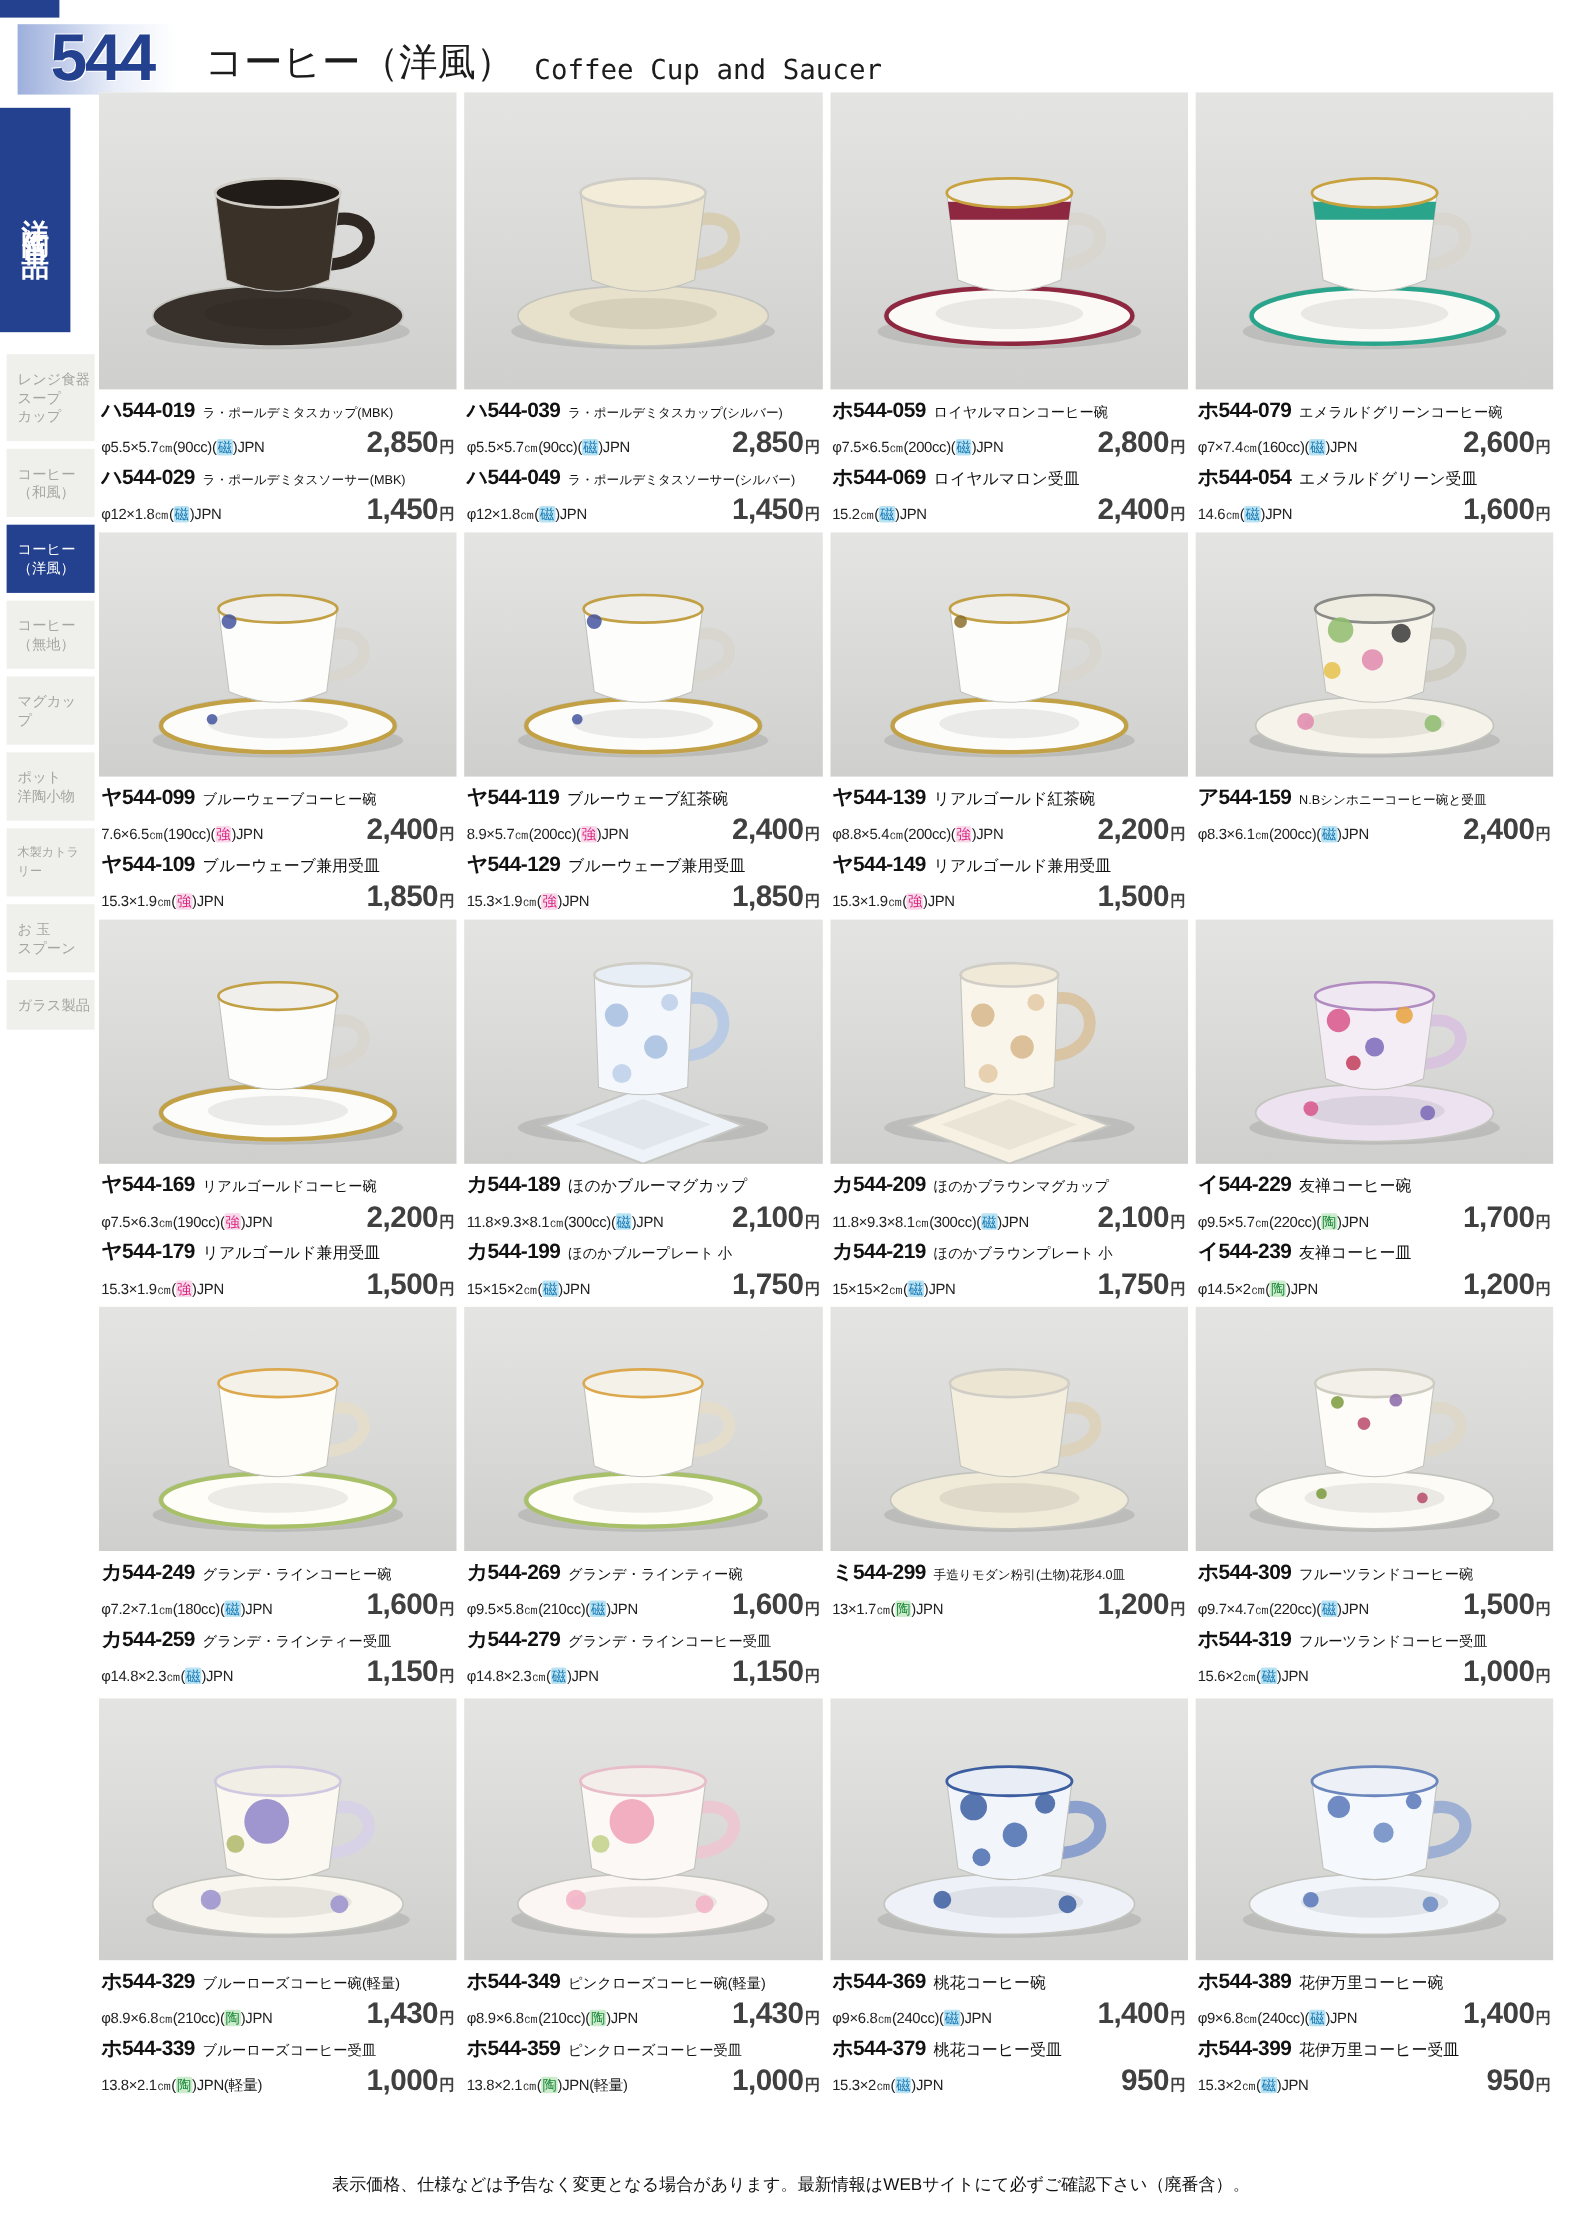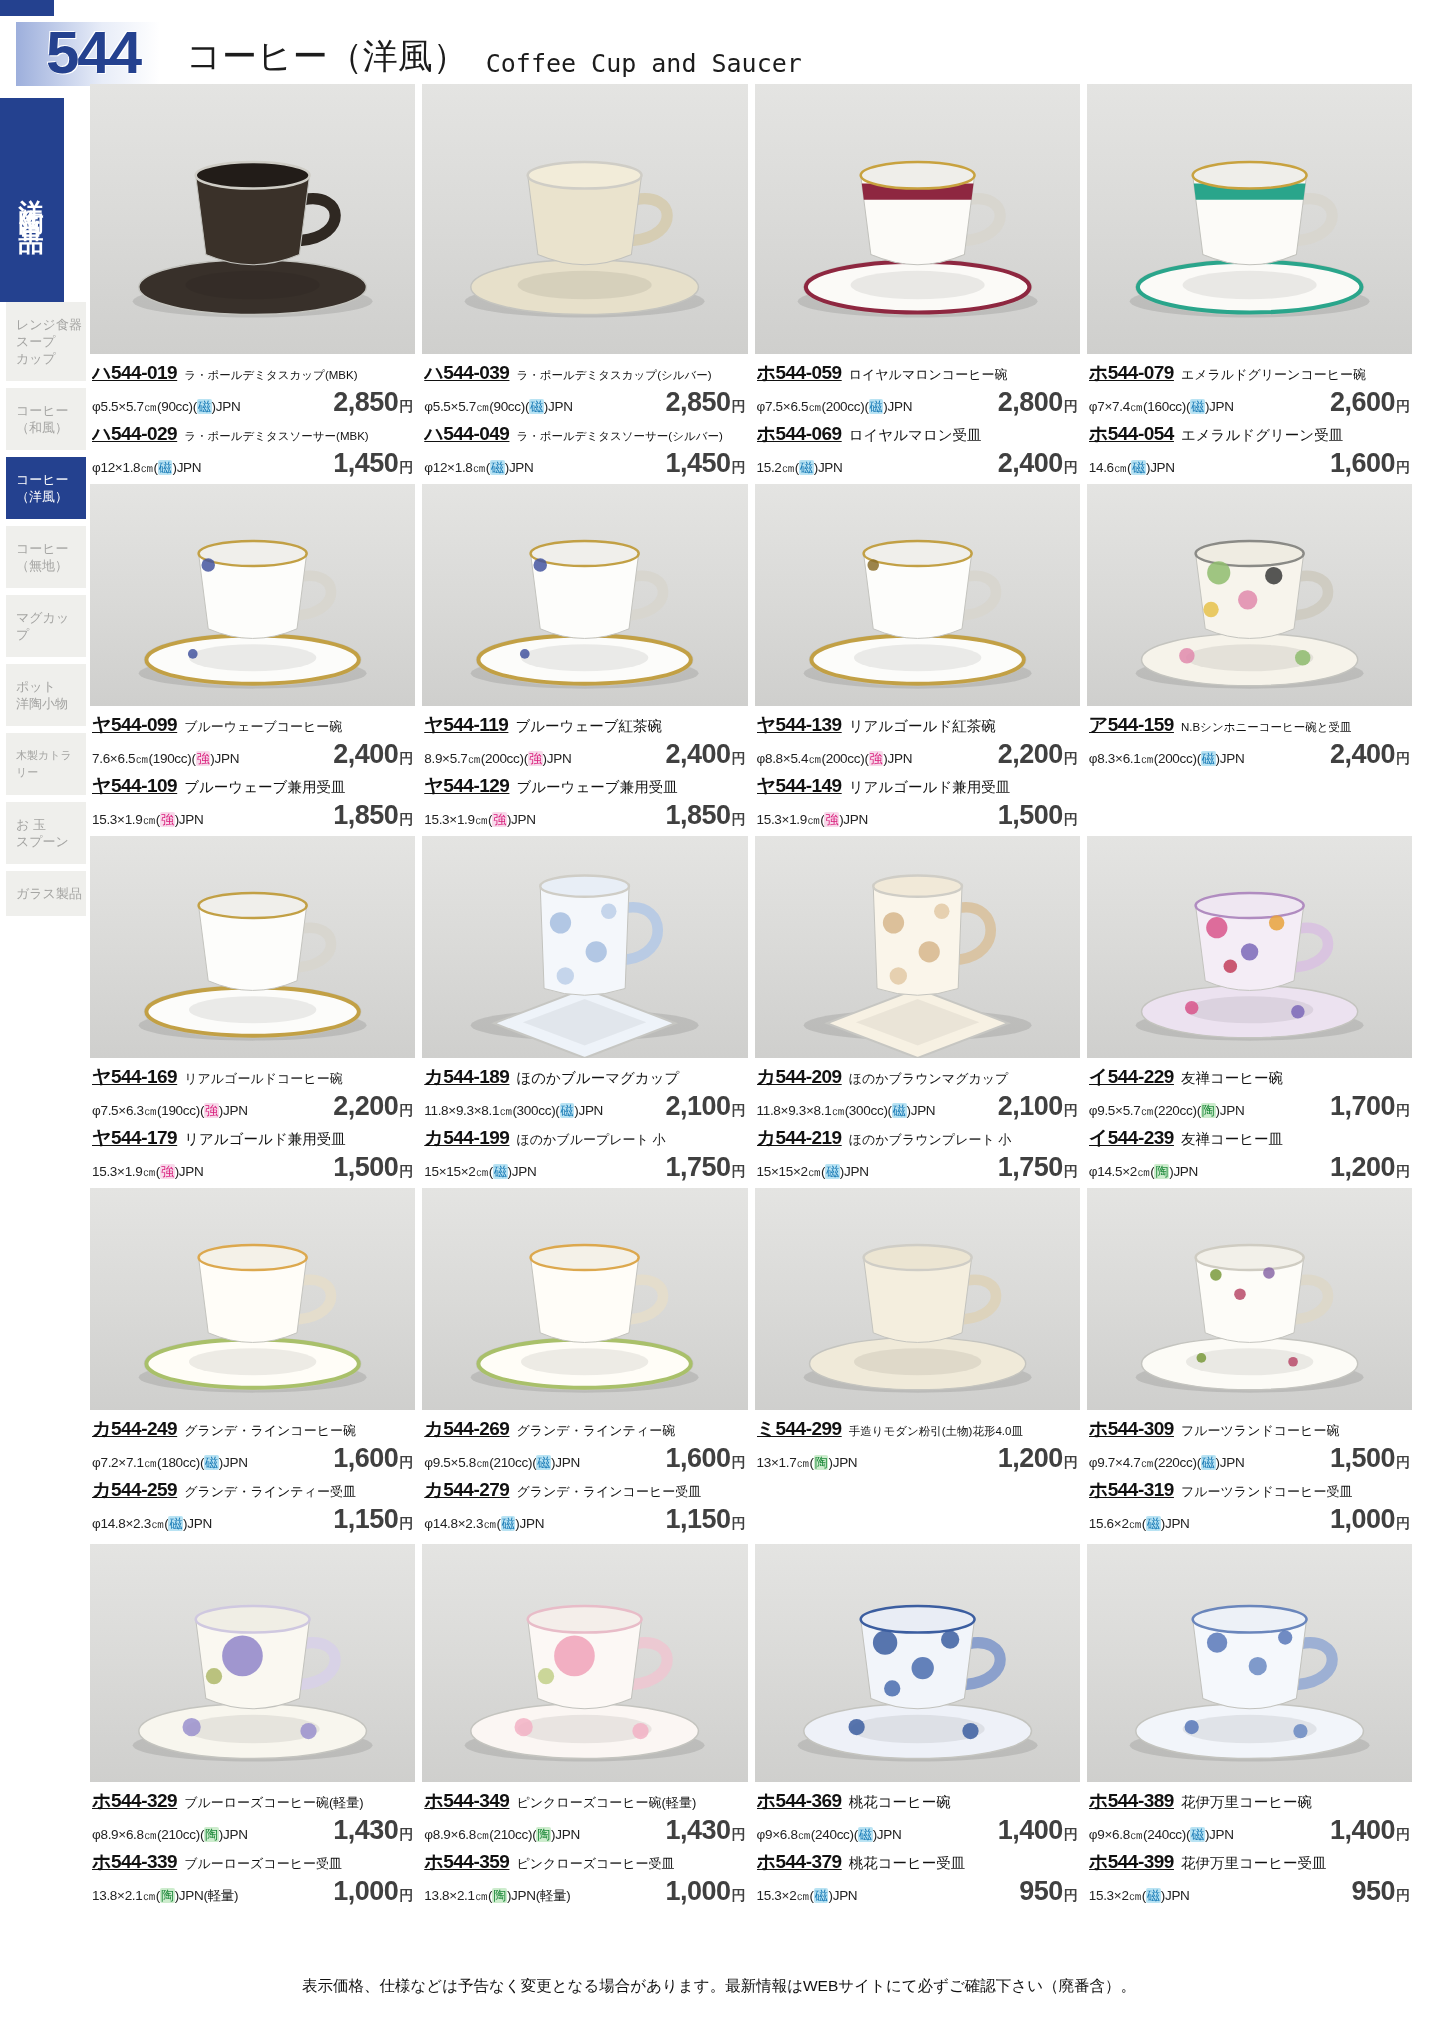--- a/index.html
+++ b/index.html
@@ -19,21 +19,21 @@
   }
   .title-jp{font-size:35px;color:#1c1c1c;margin:0 18px 6px 26px;font-weight:500;}
   .title-en{font-size:25px;color:#1c1c1c;margin-bottom:8px;font-family:"DejaVu Sans Mono","Liberation Mono",monospace;}
   
   .side-tab{
     position:absolute;left:0;top:98px;width:64px;height:204px;background:#24418f;
     color:#ffffff;writing-mode:vertical-rl;text-orientation:upright;
     font-size:25px;font-weight:bold;letter-spacing:10px;
     display:flex;align-items:center;justify-content:center;
   }
-  .side-items{position:absolute;left:6px;top:302px;width:80px;display:flex;flex-direction:column;gap:7px;}
+  .side-items{position:absolute;left:6px;top:322px;width:80px;display:flex;flex-direction:column;gap:7px;}
   .side-item{
     background:#efefec;color:#a5a5a3;font-size:13px;line-height:17px;
     padding:14px 4px 14px 10px;letter-spacing:0;
   }
   .side-item.active{background:#24418f;color:#ffffff;}
   .side-item .ln{display:block;}
   .side-item.small{font-size:11px;}
   
   .grid{
     position:absolute;left:90px;top:84px;width:1322px;
@@ -45,21 +45,21 @@
     background:linear-gradient(180deg,#e4e4e2 0%,#dadad8 50%,#cfcfcd 100%);
   }
   .row0 .photo{height:270px;}
   .row1 .photo,.row2 .photo,.row3 .photo{height:222px;}
   .row4 .photo{height:238px;}
   .photo svg{width:100%;height:100%;display:block;}
   .info{padding:6px 2px 0 2px;height:112px;}
   .row3 .info,.row4 .info{height:116px;}
   .entry{margin-bottom:3px;}
   .l1{display:flex;align-items:baseline;white-space:nowrap;overflow:hidden;}
-  .code{font-weight:bold;font-size:19px;letter-spacing:-0.5px;color:#111;text-decoration:underline;}
+  .code{font-weight:bold;font-size:19px;letter-spacing:-0.5px;color:#111;}
   .pname{font-size:14.5px;margin-left:7px;color:#111;}
   .pname.mid{font-size:13px;}
   .pname.long{font-size:11.5px;}
   .l2{display:flex;justify-content:space-between;align-items:baseline;white-space:nowrap;margin-top:1px;}
   .spec{font-size:13.5px;color:#222;letter-spacing:-0.3px;}
   .matwrap::before{content:"(";color:#222;}
   .matwrap::after{content:")";color:#222;}
   .mat{display:inline-block;font-size:13px;line-height:15px;padding:0 1px;border-radius:2px;}
   .mat-ji{background:#b9e3f3;color:#1779b5;}
   .mat-kyo{background:#f8d9ea;color:#d81b7a;}

